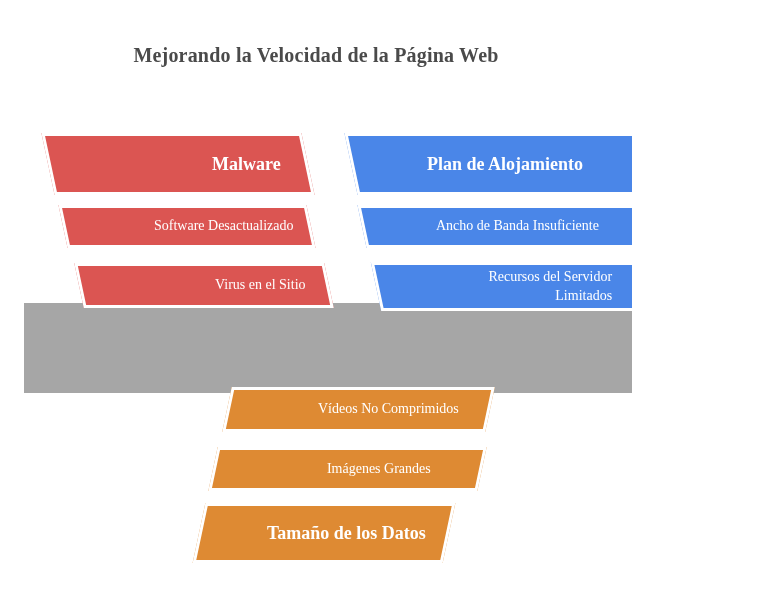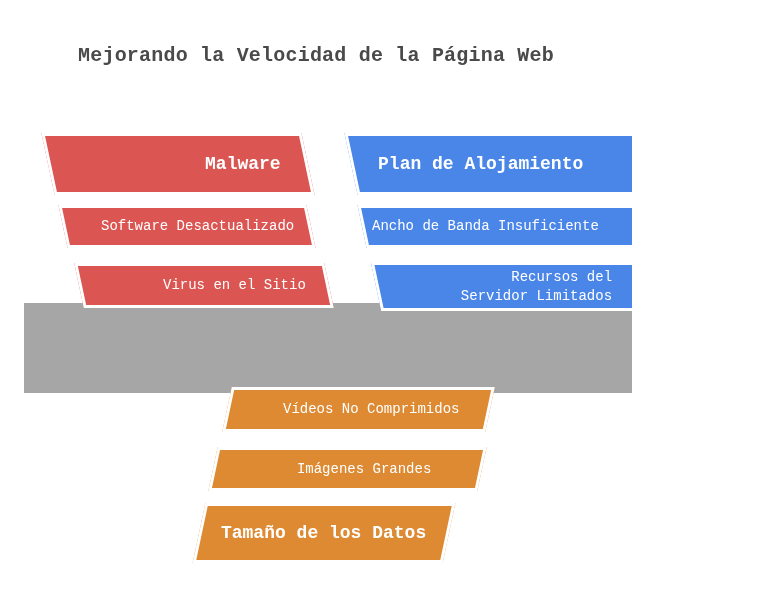--- a/index.html
+++ b/index.html
@@ -2,21 +2,21 @@
 <html><head>
 <meta charset="utf-8">
 <style>
   html, body { margin: 0; padding: 0; background: #ffffff; }
   .canvas {
     position: relative;
     width: 632px;
     height: 613px;
     background: #ffffff;
     overflow: hidden;
-    font-family: Liberation Mono, monospace;
+    font-family: Liberation Serif, serif;
   }
 
   .title {
     position: absolute;
     left: 0; top: 44px;
     width: 100%;
     text-align: center;
     font-size: 20px;
     font-weight: bold;
     color: #4a4a4a;

